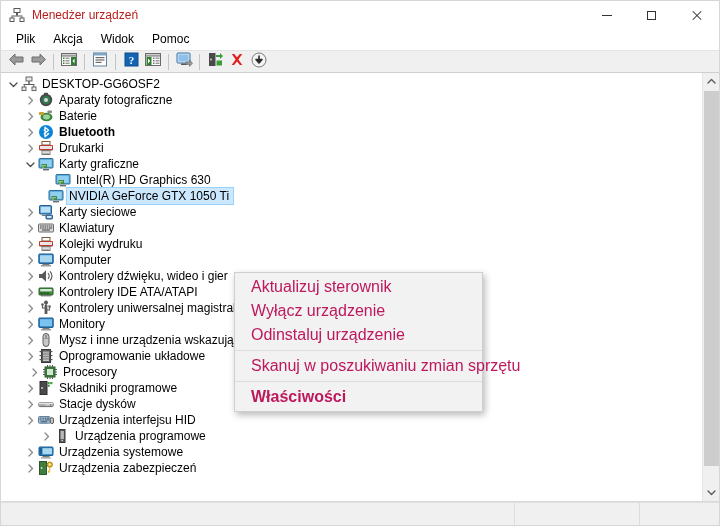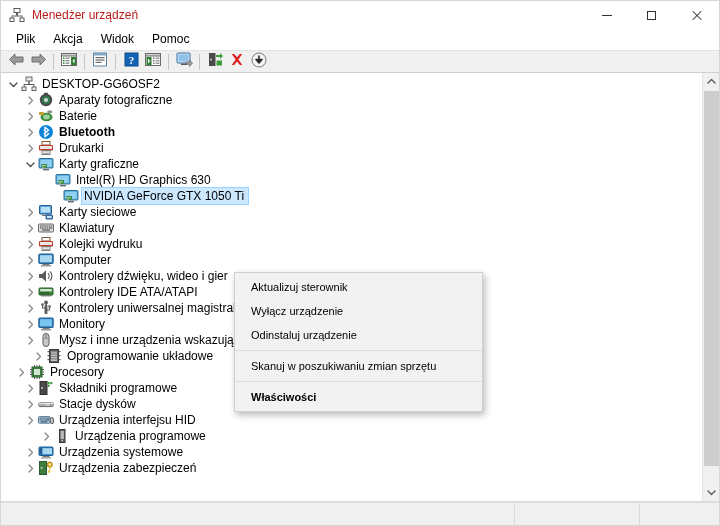--- a/index.html
+++ b/index.html
@@ -177,21 +177,21 @@
     width: 247px;
     background: #f2f2f2;
     border: 1px solid #cfcfcf;
     box-shadow: 2px 3px 7px rgba(0,0,0,0.28);
     padding: 2px 0;
     z-index: 50;
   }
   .ctxitem {
     height: 24px; line-height: 24px;
     padding-left: 16px; padding-right: 14px;
-    font-size: 11px; color: #000000;
+    font-size: 16px; color: #be185d;
     white-space: nowrap;
     cursor: default;
   }
   .ctxitem.bold { font-weight: bold; }
   .ctxsep {
     height: 1px; background: #dddddd;
     margin: 3px 0 3px 0;
   }
 </style>
 </head>
@@ -461,21 +461,21 @@
                 <rect x="1" y="2.5" width="14" height="9.5" rx="0.8" fill="#58a6d8" stroke="#2e6f9a"></rect>
                 <rect x="2.3" y="3.8" width="11.4" height="7" fill="#8fd0f0"></rect>
                 <rect x="3.5" y="8" width="5.5" height="4" fill="#3f8a3f"></rect>
                 <rect x="4.4" y="9" width="1.2" height="1.2" fill="#d8e8d8"></rect>
                 <rect x="6.4" y="9" width="1.2" height="1.2" fill="#d8e8d8"></rect>
                 <rect x="4.4" y="10.6" width="1.2" height="1" fill="#d8e8d8"></rect>
                 <rect x="5" y="13" width="6" height="1.4" fill="#6a6a6a"></rect>
               </svg></span>
             <span class="nodelabel">Intel(R) HD Graphics 630</span>
           </div>
-          <div class="node selected" style="padding-left: 46px;">
+          <div class="node selected" style="padding-left: 31px;">
             <span class="chev"></span>
             <span class="nodeicon"><svg width="16" height="16" viewBox="0 0 16 16">
                 <rect x="1" y="2.5" width="14" height="9.5" rx="0.8" fill="#58a6d8" stroke="#2e6f9a"></rect>
                 <rect x="2.3" y="3.8" width="11.4" height="7" fill="#8fd0f0"></rect>
                 <rect x="3.5" y="8" width="5.5" height="4" fill="#3f8a3f"></rect>
                 <rect x="4.4" y="9" width="1.2" height="1.2" fill="#d8e8d8"></rect>
                 <rect x="6.4" y="9" width="1.2" height="1.2" fill="#d8e8d8"></rect>
                 <rect x="4.4" y="10.6" width="1.2" height="1" fill="#d8e8d8"></rect>
                 <rect x="5" y="13" width="6" height="1.4" fill="#6a6a6a"></rect>
               </svg></span>
@@ -615,21 +615,21 @@
                 <path d="M3 1 L6.5 4.5 L3 8" fill="none" stroke="#8a8a8a" stroke-width="1.3" stroke-linecap="round" stroke-linejoin="round"></path>
               </svg>
             </span>
             <span class="nodeicon"><svg width="16" height="16" viewBox="0 0 16 16">
                 <rect x="5" y="1.5" width="6" height="13" rx="3" fill="#c8c8c8" stroke="#5a5a5a"></rect>
                 <rect x="7.6" y="3" width="0.9" height="3" fill="#5a5a5a"></rect>
                 <path d="M5 6.5 L11 6.5" stroke="#8a8a8a" stroke-width="0.8"></path>
               </svg></span>
             <span class="nodelabel">Mysz i inne urządzenia wskazujące</span>
           </div>
-          <div class="node" style="padding-left: 29px;">
+          <div class="node" style="padding-left: 21px;">
             <span class="chev">
               <svg width="9" height="9" viewBox="0 0 9 9">
                 <path d="M3 1 L6.5 4.5 L3 8" fill="none" stroke="#8a8a8a" stroke-width="1.3" stroke-linecap="round" stroke-linejoin="round"></path>
               </svg>
             </span>
             <span class="nodeicon"><svg width="16" height="16" viewBox="0 0 16 16">
                 <rect x="3.5" y="1.5" width="9" height="13" fill="#5a5a5a" stroke="#3a3a3a"></rect>
                 <rect x="5" y="3" width="6" height="10" fill="#c8c8c8"></rect>
                 <rect x="5" y="3" width="6" height="1.4" fill="#8a8a8a"></rect>
                 <rect x="5" y="5.4" width="6" height="1.4" fill="#8a8a8a"></rect>
@@ -637,21 +637,21 @@
                 <rect x="5" y="10.2" width="6" height="1.4" fill="#8a8a8a"></rect>
                 <rect x="1.5" y="3" width="2" height="1.2" fill="#5a5a5a"></rect>
                 <rect x="1.5" y="7" width="2" height="1.2" fill="#5a5a5a"></rect>
                 <rect x="1.5" y="11" width="2" height="1.2" fill="#5a5a5a"></rect>
                 <rect x="12.5" y="3" width="2" height="1.2" fill="#5a5a5a"></rect>
                 <rect x="12.5" y="7" width="2" height="1.2" fill="#5a5a5a"></rect>
                 <rect x="12.5" y="11" width="2" height="1.2" fill="#5a5a5a"></rect>
               </svg></span>
             <span class="nodelabel">Oprogramowanie układowe</span>
           </div>
-          <div class="node" style="padding-left: 12px;">
+          <div class="node" style="padding-left: 25px;">
             <span class="chev">
               <svg width="9" height="9" viewBox="0 0 9 9">
                 <path d="M3 1 L6.5 4.5 L3 8" fill="none" stroke="#8a8a8a" stroke-width="1.3" stroke-linecap="round" stroke-linejoin="round"></path>
               </svg>
             </span>
             <span class="nodeicon"><svg width="16" height="16" viewBox="0 0 16 16">
                 <rect x="3" y="3" width="10" height="10" fill="#3f8a3f" stroke="#2a5e2a"></rect>
                 <rect x="4.6" y="4.6" width="6.8" height="6.8" fill="#cfe8cf" stroke="#2a5e2a" stroke-width="0.7"></rect>
                 <rect x="5" y="1" width="1" height="2" fill="#5a5a5a"></rect>
                 <rect x="7.5" y="1" width="1" height="2" fill="#5a5a5a"></rect>

